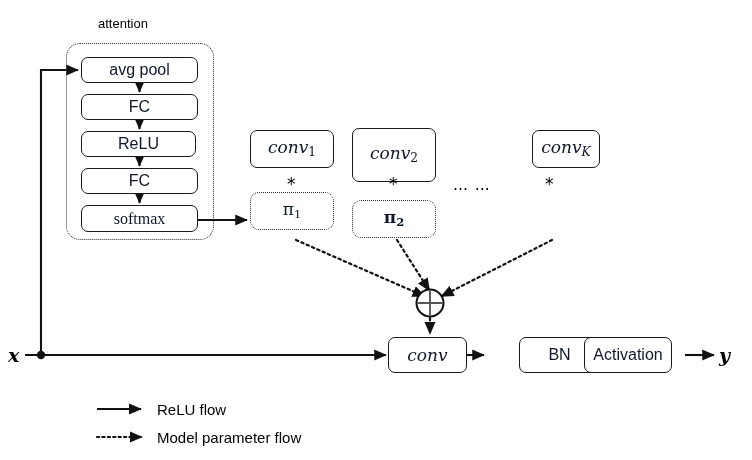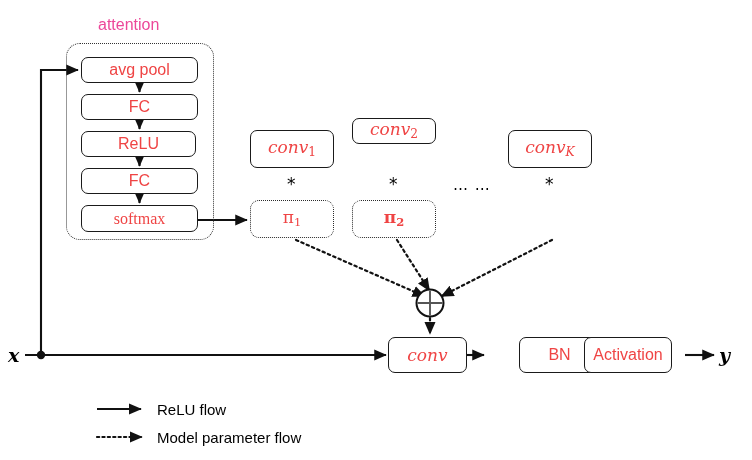--- a/index.html
+++ b/index.html
@@ -23,21 +23,21 @@
     height: 460px;
     pointer-events: none;
   }
   .node {
     position: absolute;
     box-sizing: border-box;
     display: flex;
     align-items: center;
     justify-content: center;
     background: #ffffff;
-    color: #ef4444;
+    color: #0f172a;
     border: 1.6px solid #1a1a1a;
     border-radius: 7px;
     font-size: 16px;
     line-height: 1;
     white-space: nowrap;
   }
   .node.dotted {
     border: 1.7px dotted #2b2b2b;
     border-radius: 9px;
   }
@@ -88,22 +88,22 @@
     position: absolute;
     font-family: "DejaVu Serif", serif;
     font-style: italic;
     font-weight: bold;
     font-size: 19px;
     color: #000000;
     line-height: 1;
   }
   .group-title {
     position: absolute;
-    font-size: 16px;
-    color: #ec4899;
+    font-size: 13px;
+    color: #000000;
     line-height: 1;
     text-align: center;
   }
   .legend-text {
     position: absolute;
     font-size: 15px;
     color: #000000;
     line-height: 1;
   }
 </style>
@@ -180,34 +180,34 @@
   <div class="node" style="left:81px; top:168px; width:117px; height:26px;">
     <span>FC</span>
   </div>
   <div class="node" style="left:81px; top:205px; width:117px; height:27px;font-family:Liberation Serif, serif;">
     <span>softmax</span>
   </div>
 
   <div class="node" style="left:250px; top:130px; width:84px; height:38px;justify-content:center;">
     <span class="mathit" style="font-size:17px;"><span>conv</span><span class="sub-up">1</span></span>
   </div>
-  <div class="node" style="left:352px; top:118px; width:84px; height:26px;">
+  <div class="node" style="left:352px; top:128px; width:84px; height:54px;">
     <span class="mathit" style="font-size:17px;"><span>conv</span><span class="sub-up">2</span></span>
   </div>
-  <div class="node" style="left:508px; top:130px; width:84px; height:38px;">
+  <div class="node" style="left:532px; top:130px; width:68px; height:38px;">
     <span class="mathit" style="font-size:17px;"><span>conv</span><span class="sub">K</span></span>
   </div>
 
   <div class="asterisk" style="left:287px; top:176px;">*</div>
   <div class="asterisk" style="left:389px; top:176px;">*</div>
   <div class="asterisk" style="left:545px; top:176px;">*</div>
 
   <div class="ellipsis-dots" style="left:453px; top:178px;">… …</div>
 
-  <div class="node dotted" style="left:250px; top:200px; width:84px; height:38px;align-items:center;">
+  <div class="node dotted" style="left:250px; top:192px; width:84px; height:38px;align-items:center;">
     <span><span class="pi-glyph">π</span><span class="sub-up">1</span></span>
   </div>
   <div class="node dotted" style="left:352px; top:200px; width:84px; height:38px;font-weight:bold;">
     <span><span class="pi-glyph">π</span><span class="sub-up">2</span></span>
   </div>
 
   <div class="io-var" style="left:8px; top:346px;">x</div>
 
   <div class="node" style="left:388px; top:337px; width:79px; height:36px;">
     <span class="mathit" style="font-size:17px;">conv</span>

